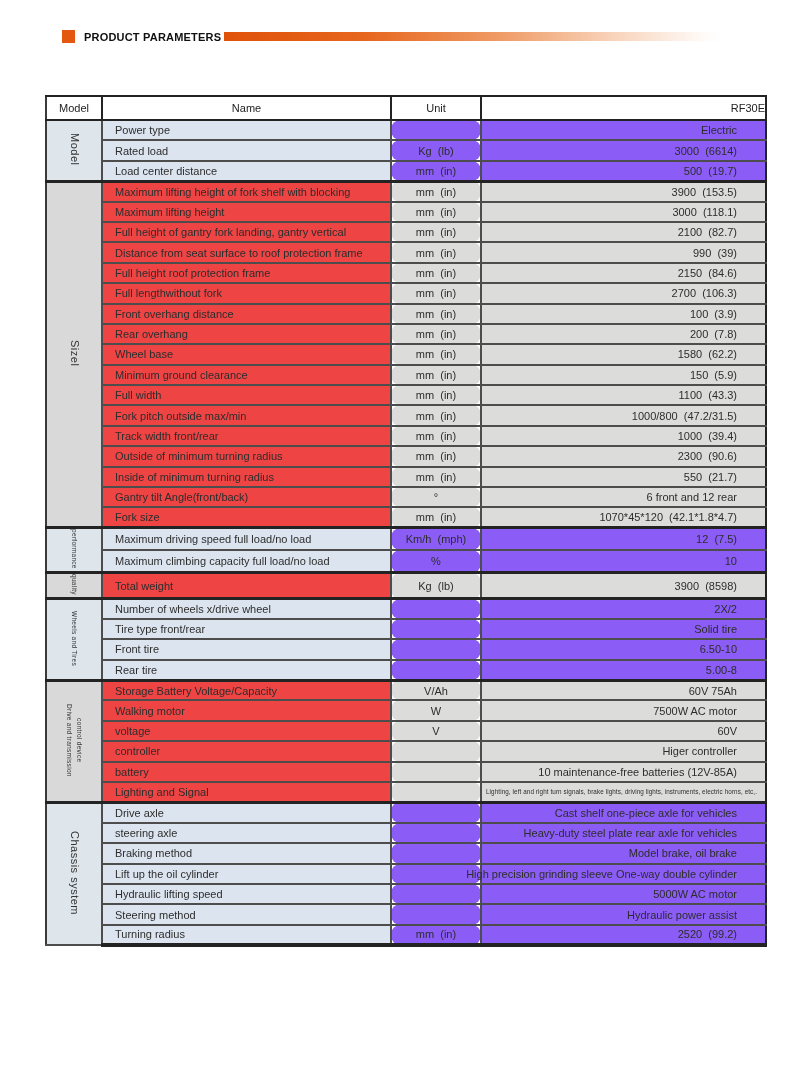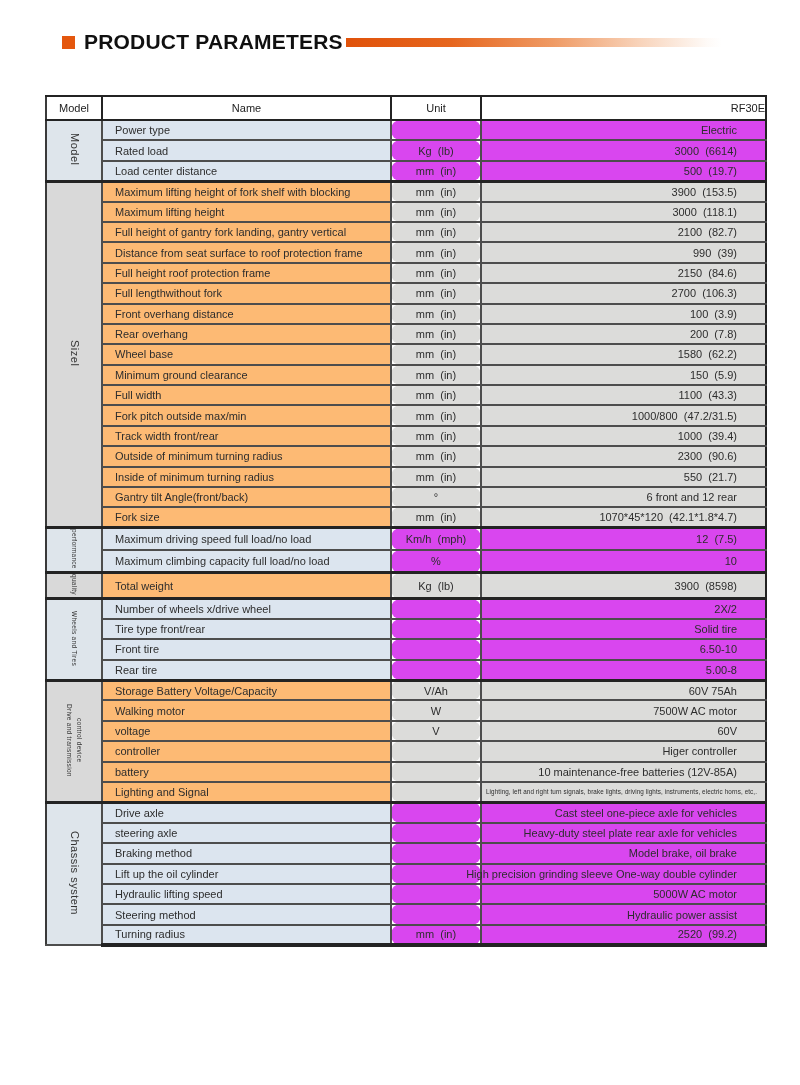--- a/index.html
+++ b/index.html
@@ -5,21 +5,21 @@
   * { box-sizing: border-box; }
   html,body { margin:0; padding:0; background:#ffffff; }
   .page {
     position:relative; width:800px; height:1085px; background:#ffffff;
     font-family:"Liberation Sans", sans-serif; color:#2d2d2d; overflow:hidden;
   }
 
   
   .title-row { position:absolute; left:62px; top:30px; width:660px; display:flex; align-items:center; }
   .bullet { flex:none; width:13px; height:13px; background:#E4570E; }
-  .title { margin:0 0 0 9px; font-size:21px; font-weight:bold; color:#101010; letter-spacing:.2px; white-space:nowrap; }
+  .title { margin:0 0 0 9px; font-size:11px; font-weight:bold; color:#101010; letter-spacing:.2px; white-space:nowrap; }
   .title-bar {
     flex:1; height:9px; margin-left:3px;
     background:linear-gradient(90deg,#e0520a 0%,#e6661e 28%,#ef9a64 55%,#f8d3ba 78%,#fefaf7 96%,#ffffff 100%);
   }
 
   
   table.params {
     position:absolute; left:45px; top:95px; width:720px;
     border-collapse:collapse; table-layout:fixed;
     font-size:11px; color:#2d2d2d;
@@ -41,23 +41,23 @@
   .vtext {
     display:inline-block; writing-mode:vertical-lr; text-orientation:mixed;
     white-space:pre-line; font-size:11px; color:#333; line-height:1.55; letter-spacing:.5px;
   }
   td.cat-small .vtext { font-size:6.5px; letter-spacing:.3px; }
 
   
   tr.theme-blue td.cat   { background:#dee5eb; }
   tr.theme-blue td.name  { background:#dce5ef; }
   tr.theme-blue td.unit,
-  tr.theme-blue td.value { background:#d946ef;margin-left:24px; }
+  tr.theme-blue td.value { background:#8b5cf6;margin-left:24px; }
   tr.theme-gray td.cat   { background:#d9d9d9; }
-  tr.theme-gray td.name  { background:#fdba74; }
+  tr.theme-gray td.name  { background:#ef4444; }
   tr.theme-gray td.unit,
   tr.theme-gray td.value { background:#dcdcda; }
 
   tr.section-start td { border-top:3px solid #232323; }
   tbody tr:first-child td { border-top:2px solid #232323; }
   tbody tr:last-child td  { border-bottom:4px solid #232323; }
   th:first-child, td.cat { border-left:2px solid #3a3a3a; }
   th:last-child, td.value { border-right:2px solid #232323;text-align:right; }
 
   
@@ -264,21 +264,21 @@
         </tr>
         <tr class="row theme-gray">
           <td class="name">Lighting and Signal</td>
           <td class="unit"></td>
           <td class="value value-small">Lighting, left and right turn signals, brake lights, driving lights, instruments, electric horns, etc,.</td>
         </tr>
         <tr class="row theme-blue section-start">
           <td class="cat" rowspan="7"><span class="vtext">Chassis system</span></td>
           <td class="name">Drive axle</td>
           <td class="unit"></td>
-          <td class="value">Cast steel one-piece axle for vehicles</td>
+          <td class="value">Cast shelf one-piece axle for vehicles</td>
         </tr>
         <tr class="row theme-blue">
           <td class="name">steering axle</td>
           <td class="unit"></td>
           <td class="value">Heavy-duty steel plate rear axle for vehicles</td>
         </tr>
         <tr class="row theme-blue">
           <td class="name">Braking method</td>
           <td class="unit"></td>
           <td class="value">Model brake, oil brake</td>

